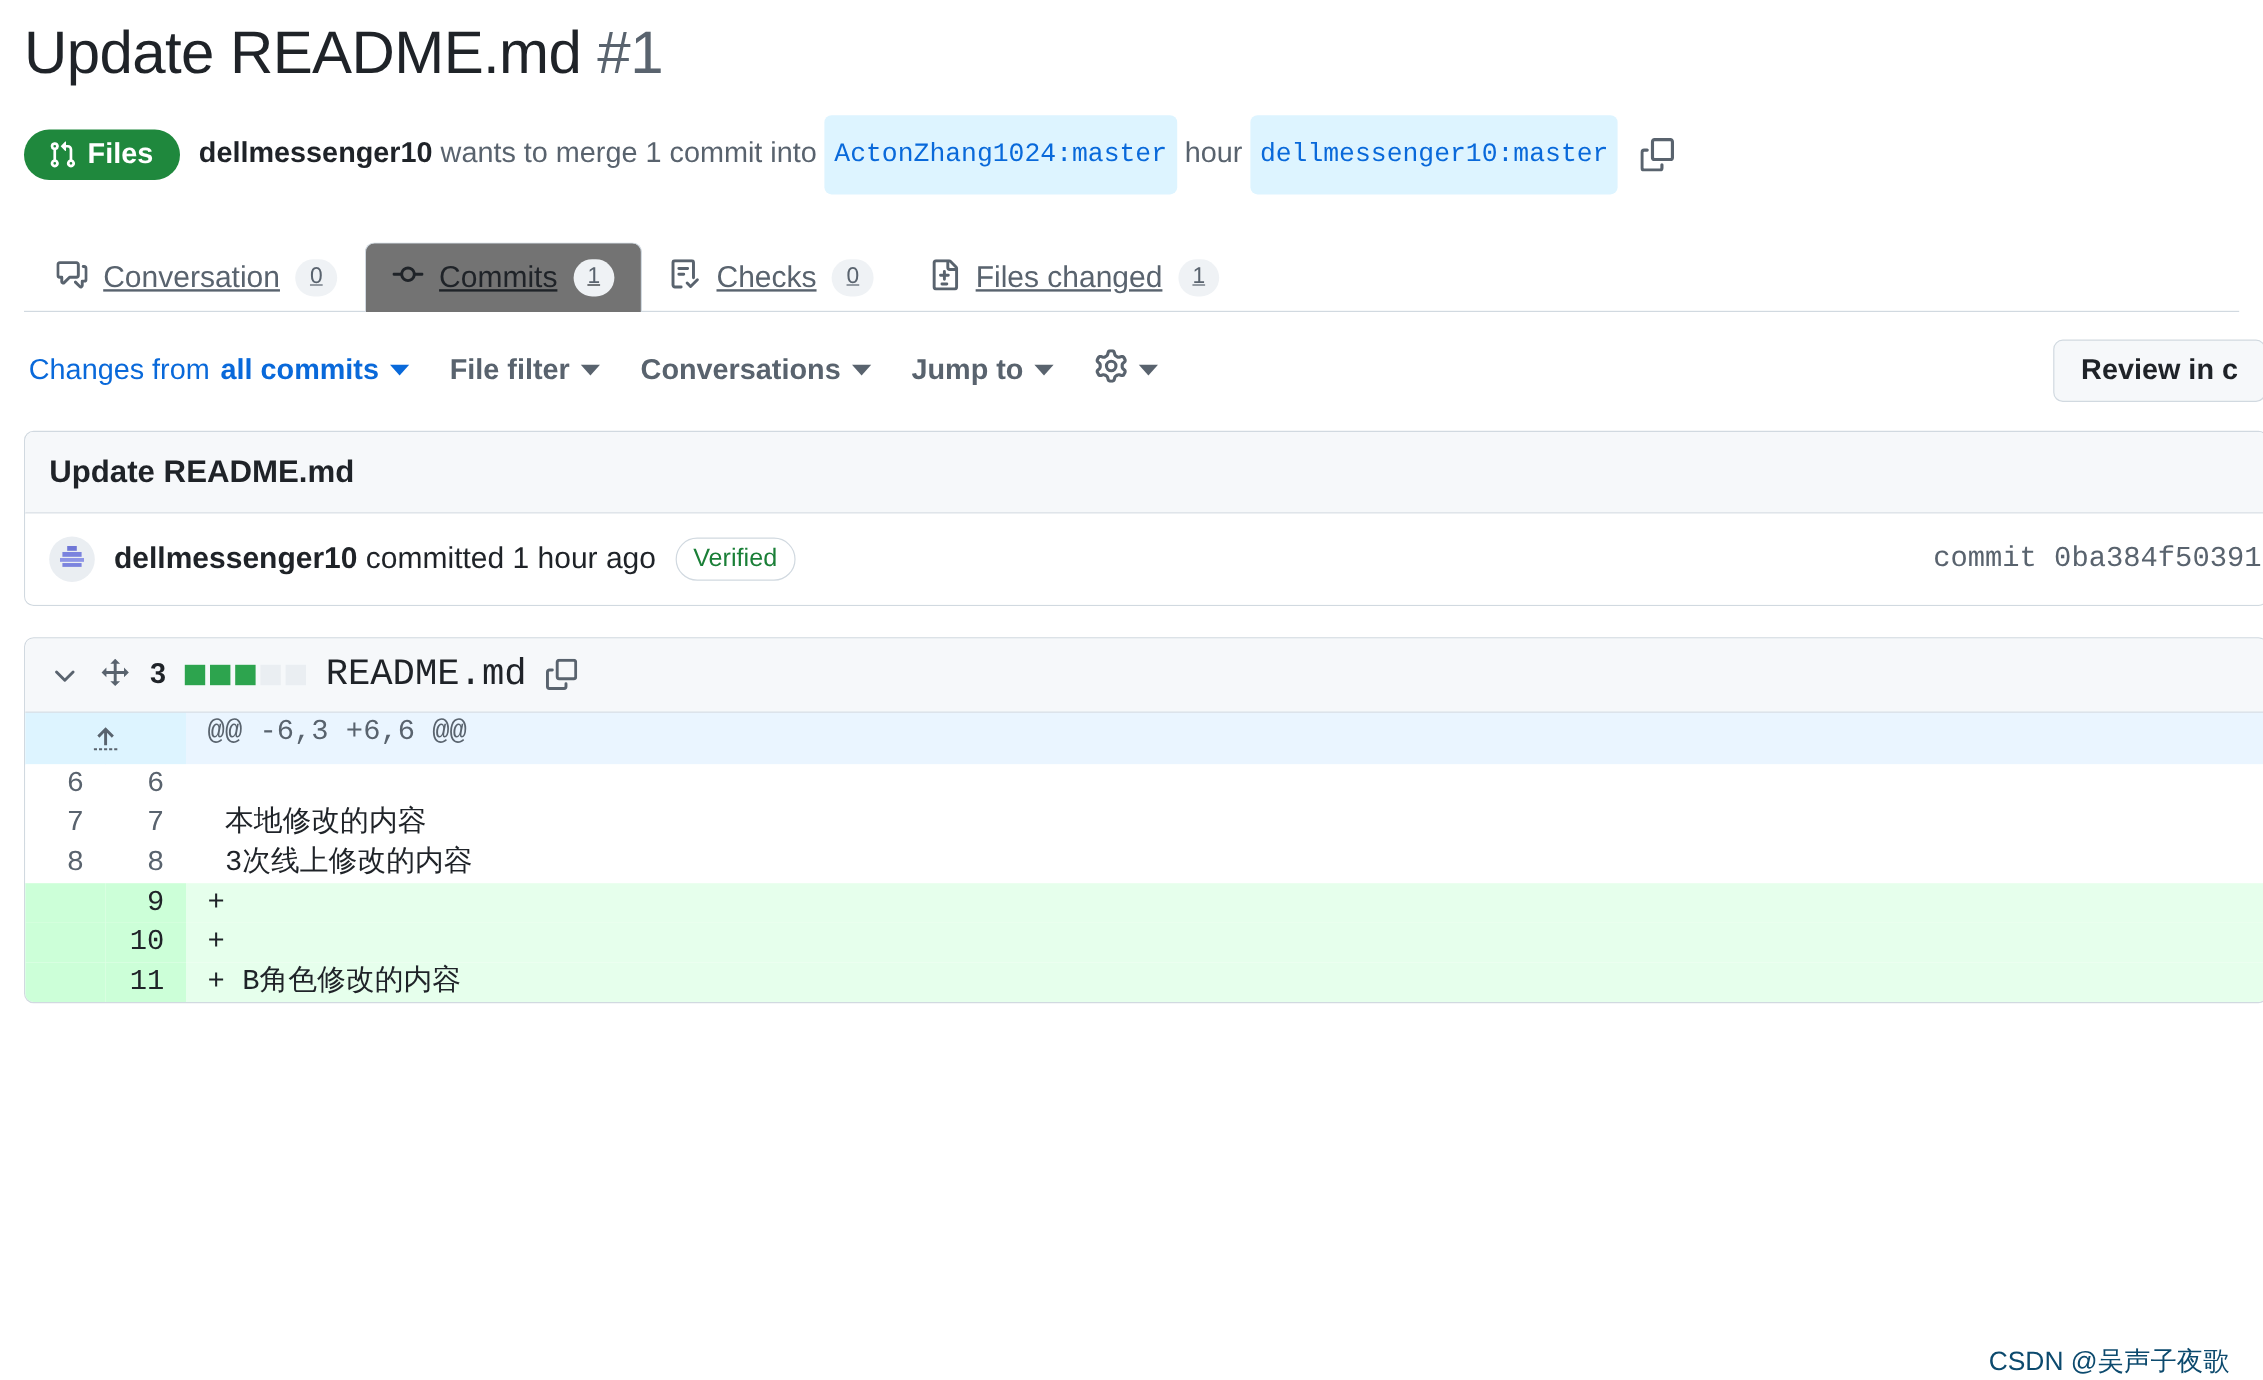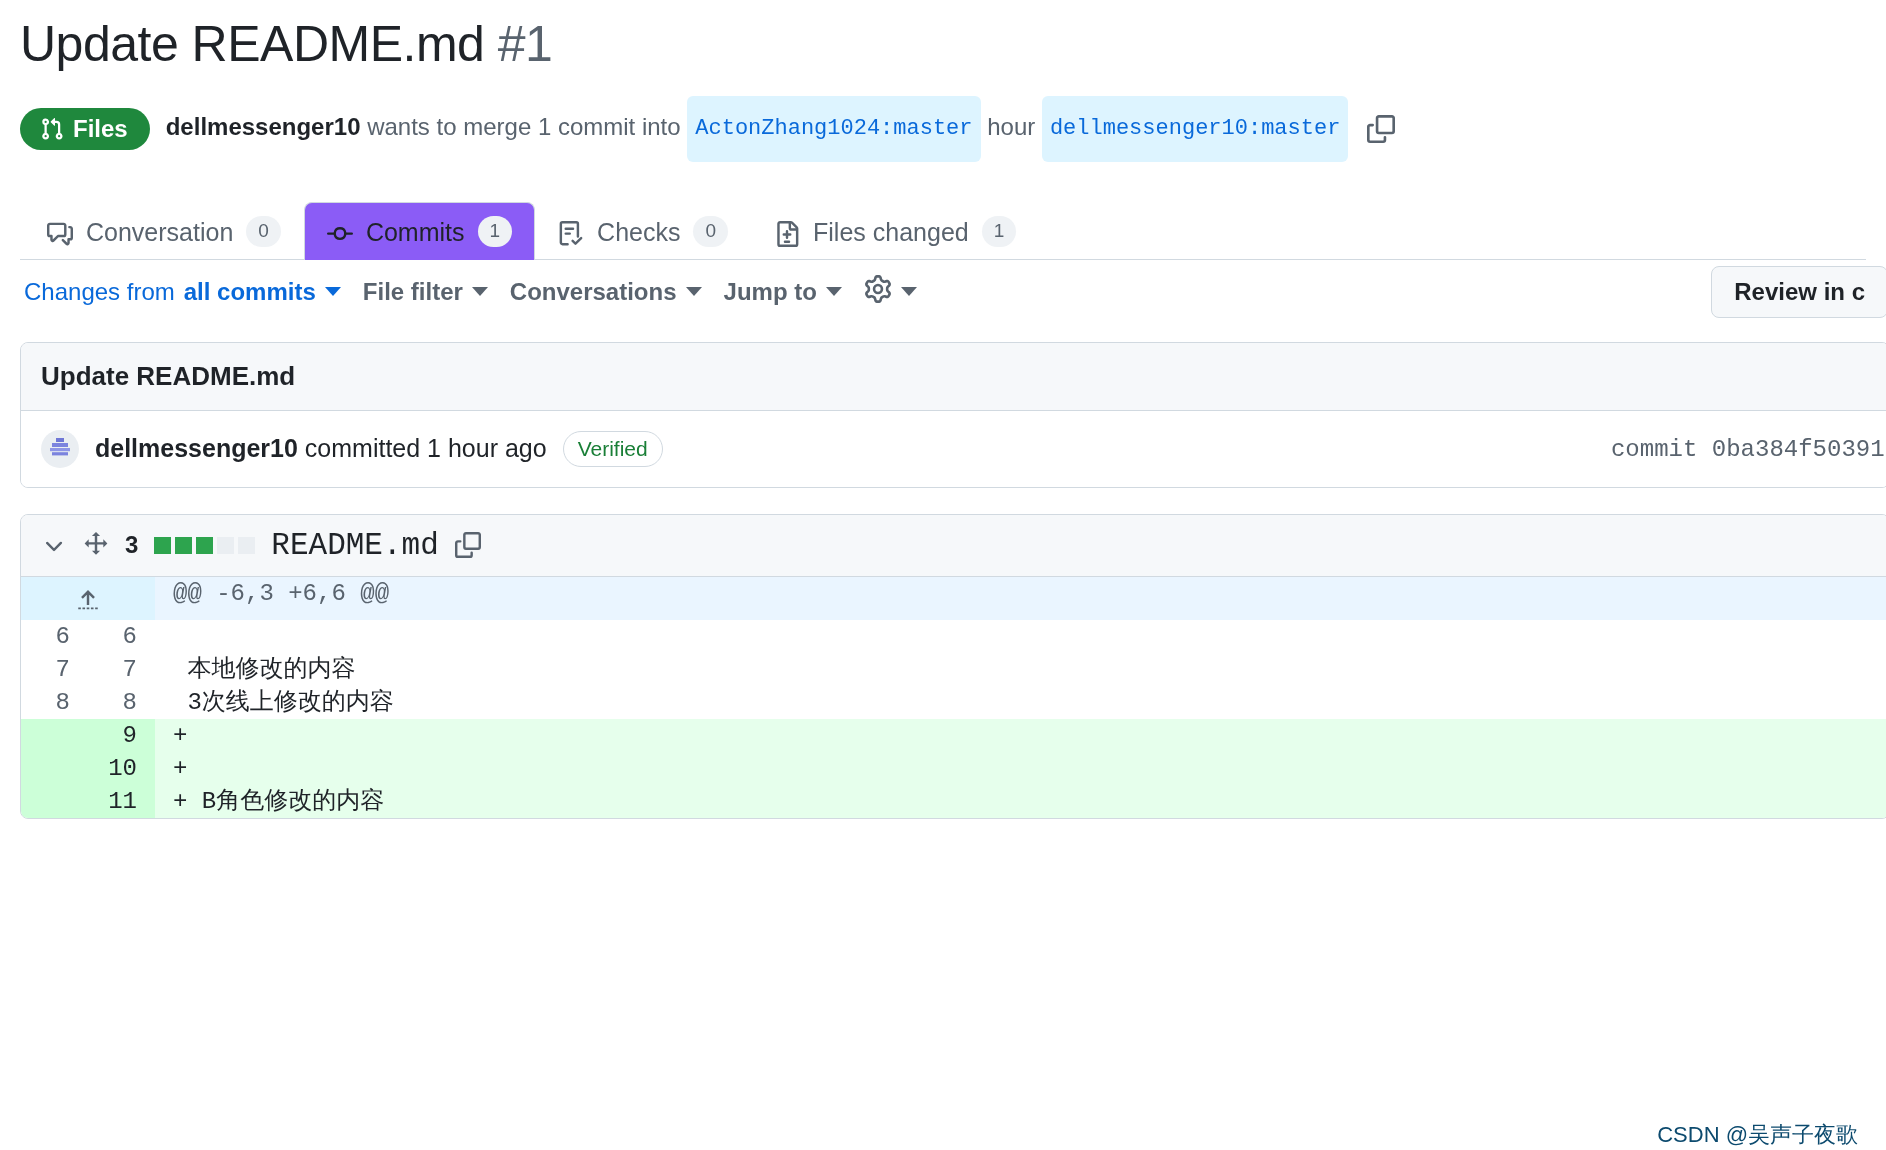--- a/index.html
+++ b/index.html
@@ -78,58 +78,59 @@
     margin-top: 32px;
     border-bottom: 1px solid #d1d9e0;
     display: flex;
     align-items: flex-end;
     gap: 0;
     padding-left: 4px;
     height: 66px;
   }
   .tab {
     display: flex;
-    align-items: flex-end;
+    align-items: flex-start;
     gap: 13px;
     padding: 13px 22px;
     font-size: 25px;
     color: #59636e;
     cursor: pointer;
     border: 1px solid transparent;
     border-bottom: none;
     border-radius: 8px 8px 0 0;
     margin-bottom: -1px;
     background: transparent;
     line-height: 1.2;
+    text-decoration: underline;
   }
   .tab.active {
     color: #1f2328;
     font-weight: 400;
-    background: #8b5cf6;
+    background: #737373;
     border-color: #d1d9e0;
   }
   .tab .tab-icon { display: inline-flex; color: #59636e; }
   .tab.active .tab-icon { color: #1f2328; }
   .counter {
     background: #eff2f5;
     color: #59636e;
     border-radius: 999px;
     font-size: 19px;
     padding: 4px 12px;
     line-height: 1.2;
     min-width: 34px;
     text-align: center;
   }
 
   
   .toolbar {
-    margin-top: 10px;
+    margin-top: 27px;
     display: flex;
     align-items: center;
-    gap: 22px;
+    gap: 34px;
     position: relative;
     height: 44px;
     padding-left: 4px;
   }
   .tool {
     display: inline-flex;
     align-items: center;
     gap: 9px;
     font-size: 24px;
     font-weight: 600;

